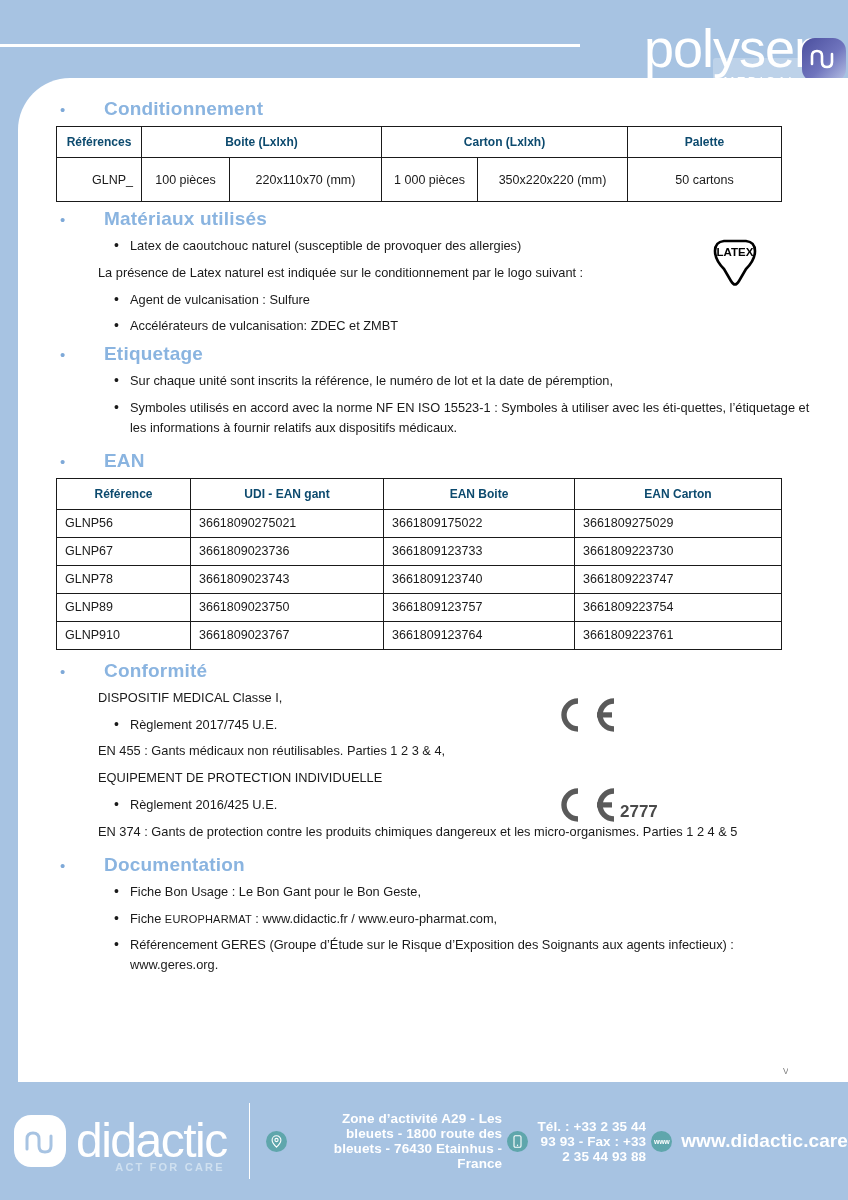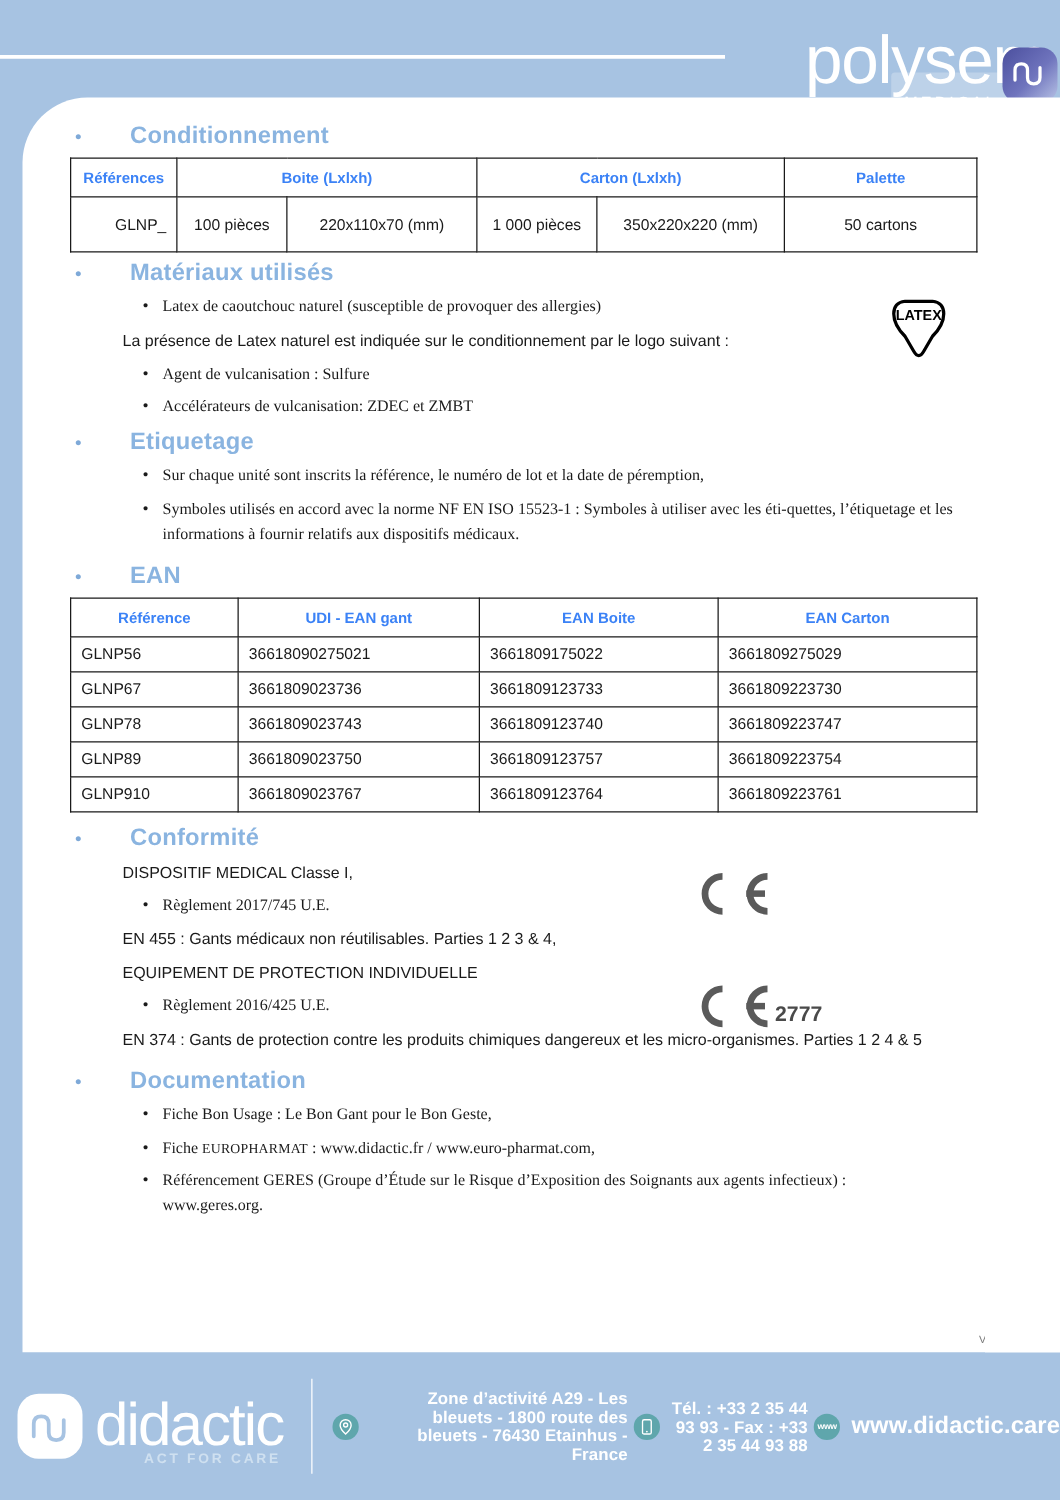--- a/index.html
+++ b/index.html
@@ -63,30 +63,30 @@
   
   table.doc-table {
     border-collapse: collapse; width: 725px; margin: 4px 0 6px 4px;
     table-layout: fixed;
   }
   table.doc-table th, table.doc-table td {
     border: 1px solid #1a1a1a; font-size: 12.5px; color: #1a1a1a;
     padding: 6px 8px; font-weight: 400;
   }
   table.doc-table th {
-    color: #3b82f6; font-weight: 700; text-align: center; font-size: 12px;
+    color: #0c4a6e; font-weight: 700; text-align: center; font-size: 12px;
     height: 31px;
   }
   .cond-table td { height: 44px; }
   .cond-table td.left { text-align: right; }
   .cond-table td.ctr { text-align: center; }
   .ean-table th { height: 29px; }
   .ean-table td { height: 28px; padding: 4px 8px; font-size: 12.5px; }
   .ean-table td.left { text-align: left; margin-top: 18px; }
-  ul.blist { list-style: none; margin: 0 0 0 62px; padding: 0; font-family: Liberation Serif, serif; }
+  ul.blist { list-style: none; margin: 0 0 0 62px; padding: 0; }
   ul.blist li {
     position: relative; padding-left: 16px; margin: 3px 0 7px 0;
     font-size: 12.8px; color: #1a1a1a; line-height: 1.55;
   }
   ul.blist li::before {
     content: "\2022"; position: absolute; left: 0; top: -1px;
     color: #1a1a1a; font-size: 14px;
   }
   p.para { margin: 3px 0 7px 46px; font-size: 12.8px; color: #1a1a1a; line-height: 1.55; }
   .smallcaps { font-size: 11px; letter-spacing: 0.2px; }

